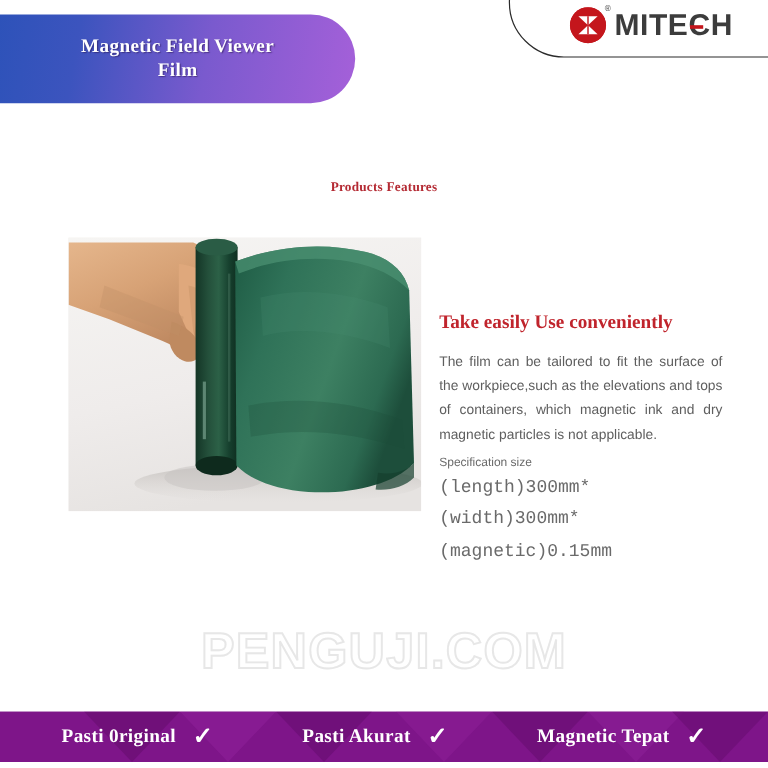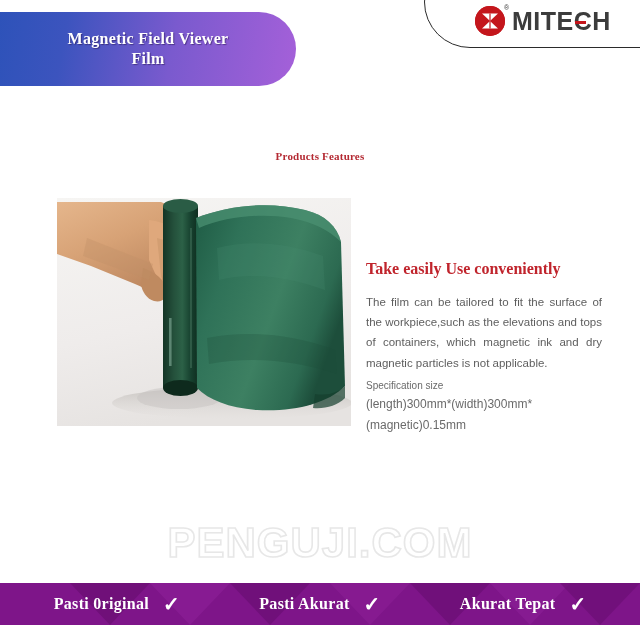--- a/index.html
+++ b/index.html
@@ -137,22 +137,22 @@
     text-justify: inter-word;
     margin-bottom: 4px;
   }
   .spec-title {
     font-family: "Liberation Sans", sans-serif;
     font-size: 10px;
     color: #6a6a6a;
     line-height: 1.75;
   }
   .spec-line {
-    font-family: Liberation Sans, sans-serif;
-    font-size: 12px;
+    font-family: Liberation Mono, monospace;
+    font-size: 15px;
     color: #6a6a6a;
     line-height: 1.75;
   }
 
   
   .watermark {
     position: absolute;
     top: 519px; left: 0; width: 640px;
     text-align: center;
     font-family: "Liberation Sans", sans-serif;
@@ -160,21 +160,21 @@
     font-size: 42px;
     letter-spacing: 1px;
     color: transparent;
     -webkit-text-stroke: 1.6px #e6e6e6;
     opacity: 0.95;
   }
 
   
   .footer {
     position: absolute;
-    left: 0; bottom: 15px;
+    left: 0; bottom: 5px;
     width: 640px; height: 42px;
     background: #7e1589;
     overflow: hidden;
   }
   .footer-tri {
     position: absolute;
     top: 0; left: 0;
     width: 640px; height: 42px;
   }
   .footer-items {
@@ -332,19 +332,19 @@
     <div class="footer-items">
       <div class="footer-item">
         <span class="footer-label">Pasti 0riginal</span>
         <span class="footer-check">✓</span>
       </div>
       <div class="footer-item">
         <span class="footer-label">Pasti Akurat</span>
         <span class="footer-check">✓</span>
       </div>
       <div class="footer-item">
-        <span class="footer-label">Akurat Tepat</span>
+        <span class="footer-label">Magnetic Tepat</span>
         <span class="footer-check">✓</span>
       </div>
     </div>
   </div>
 
 </div>
 
 </body></html>

